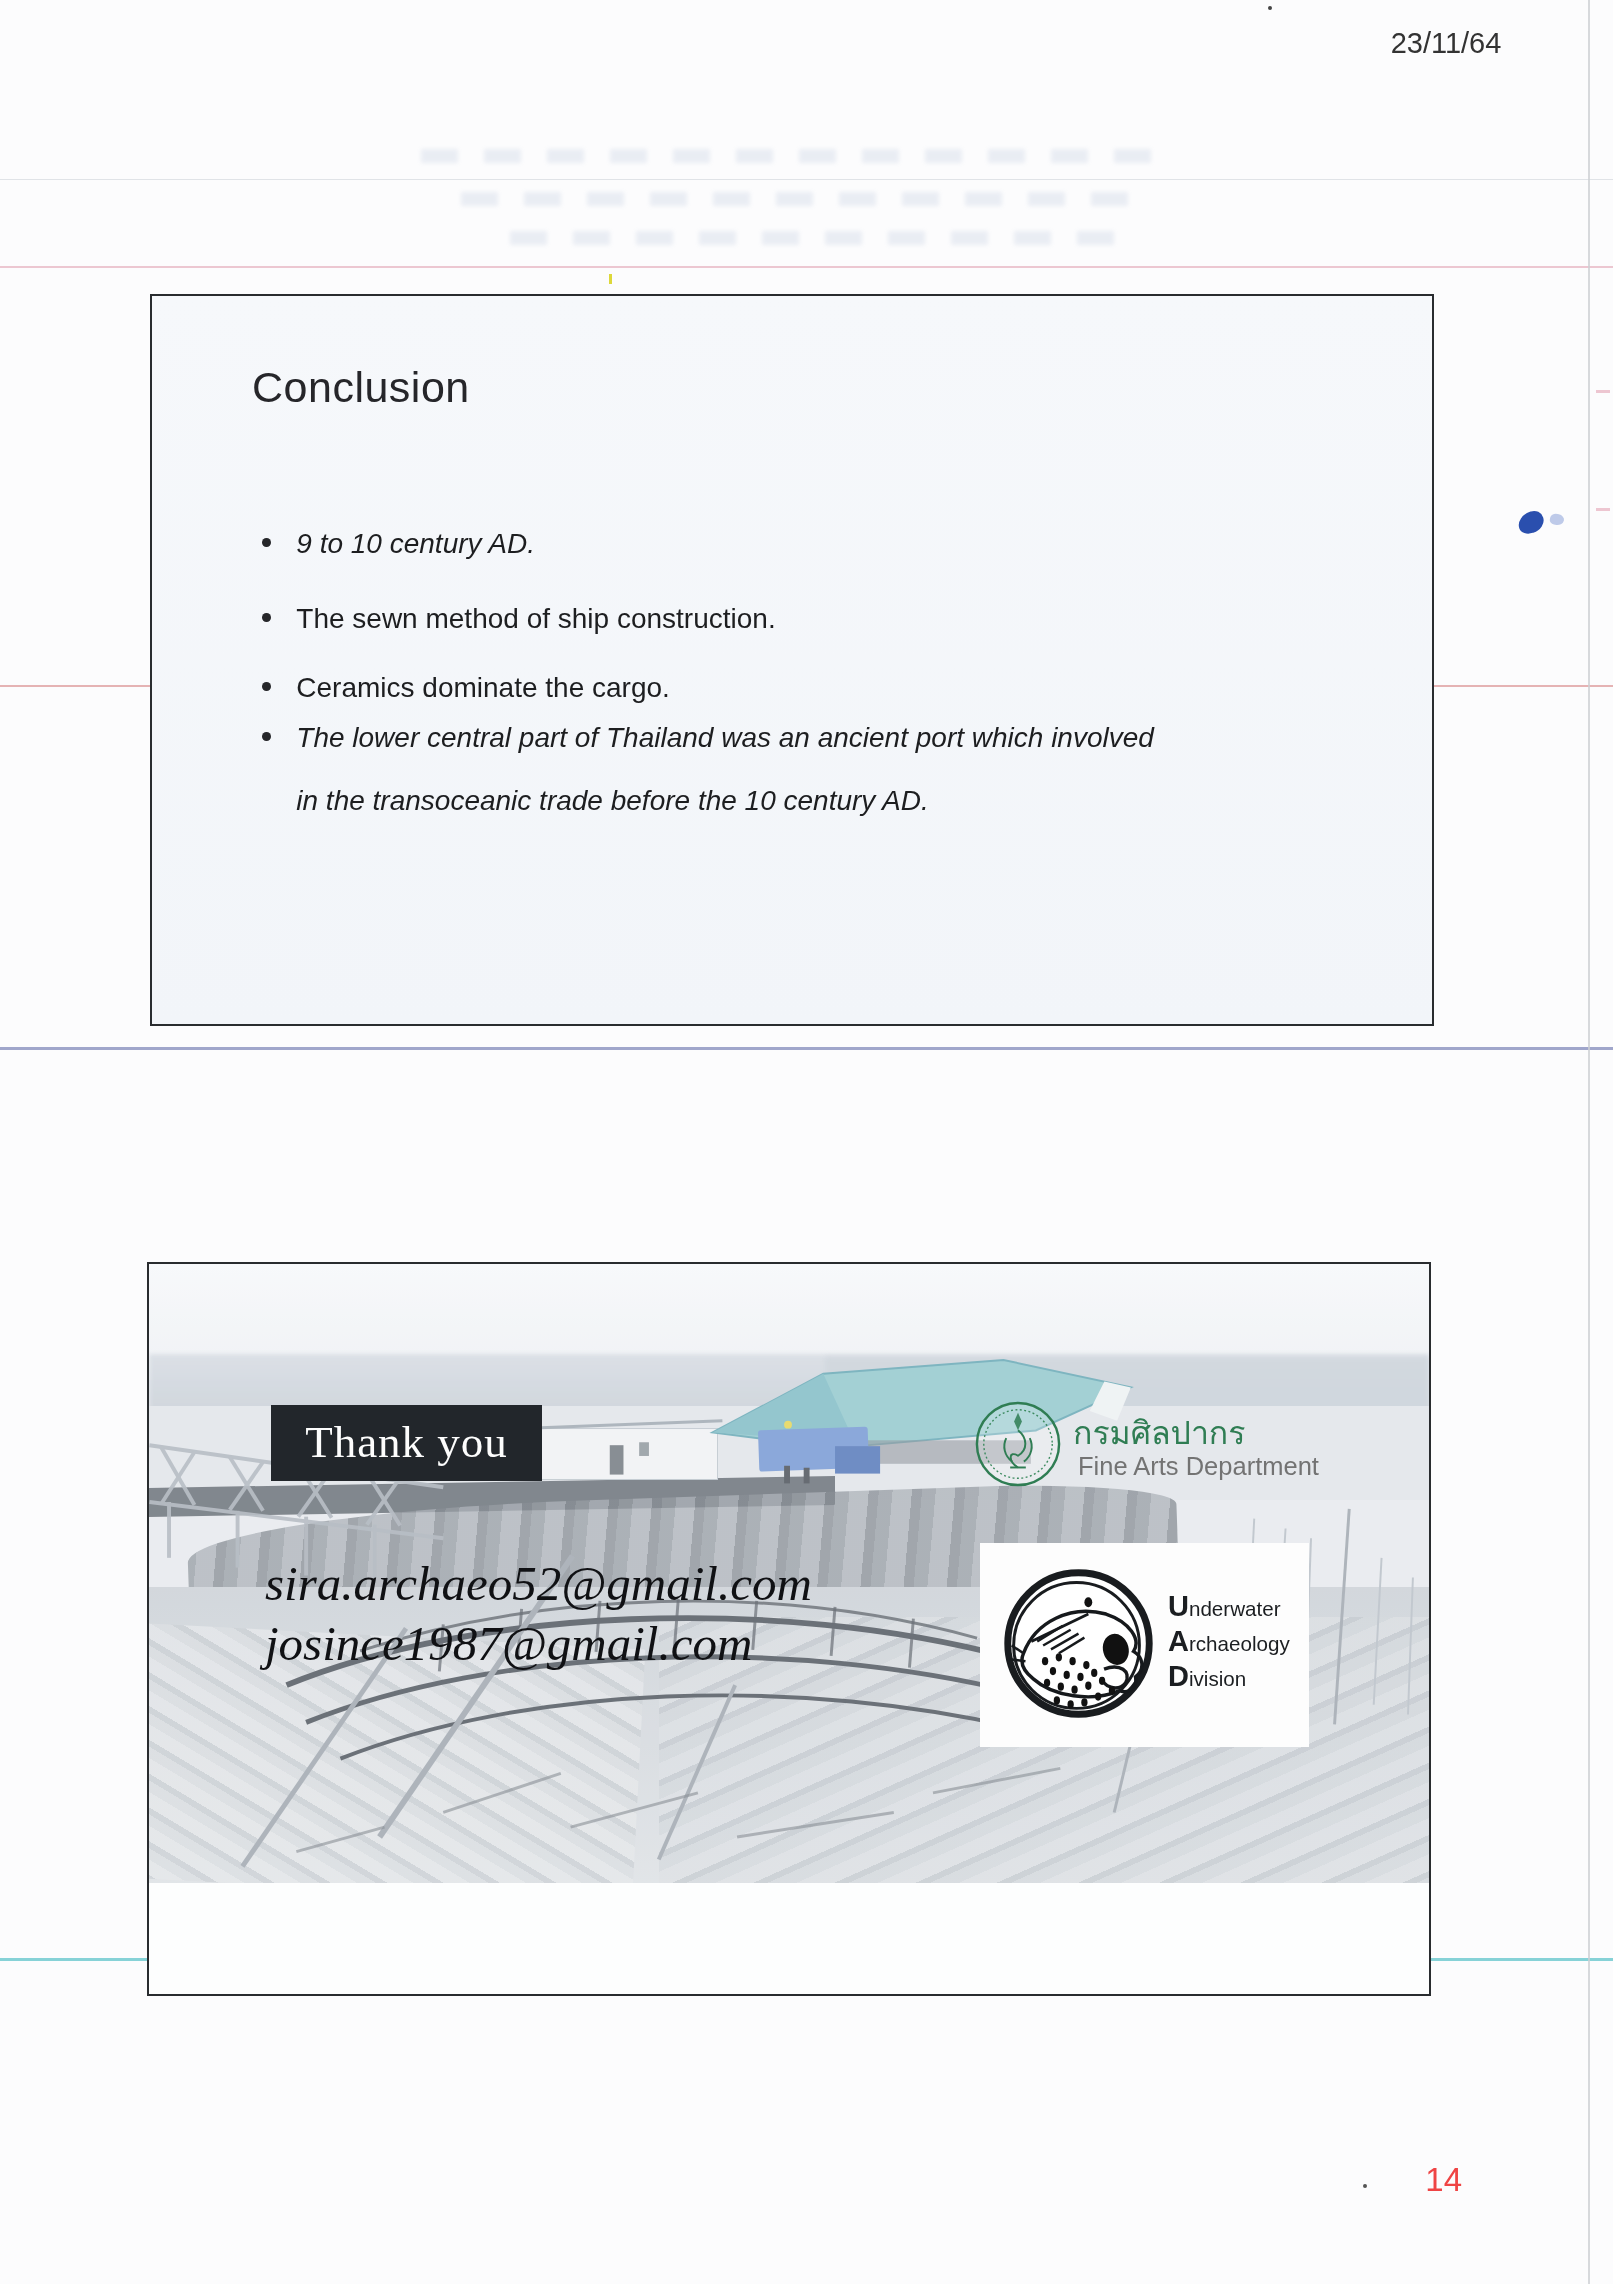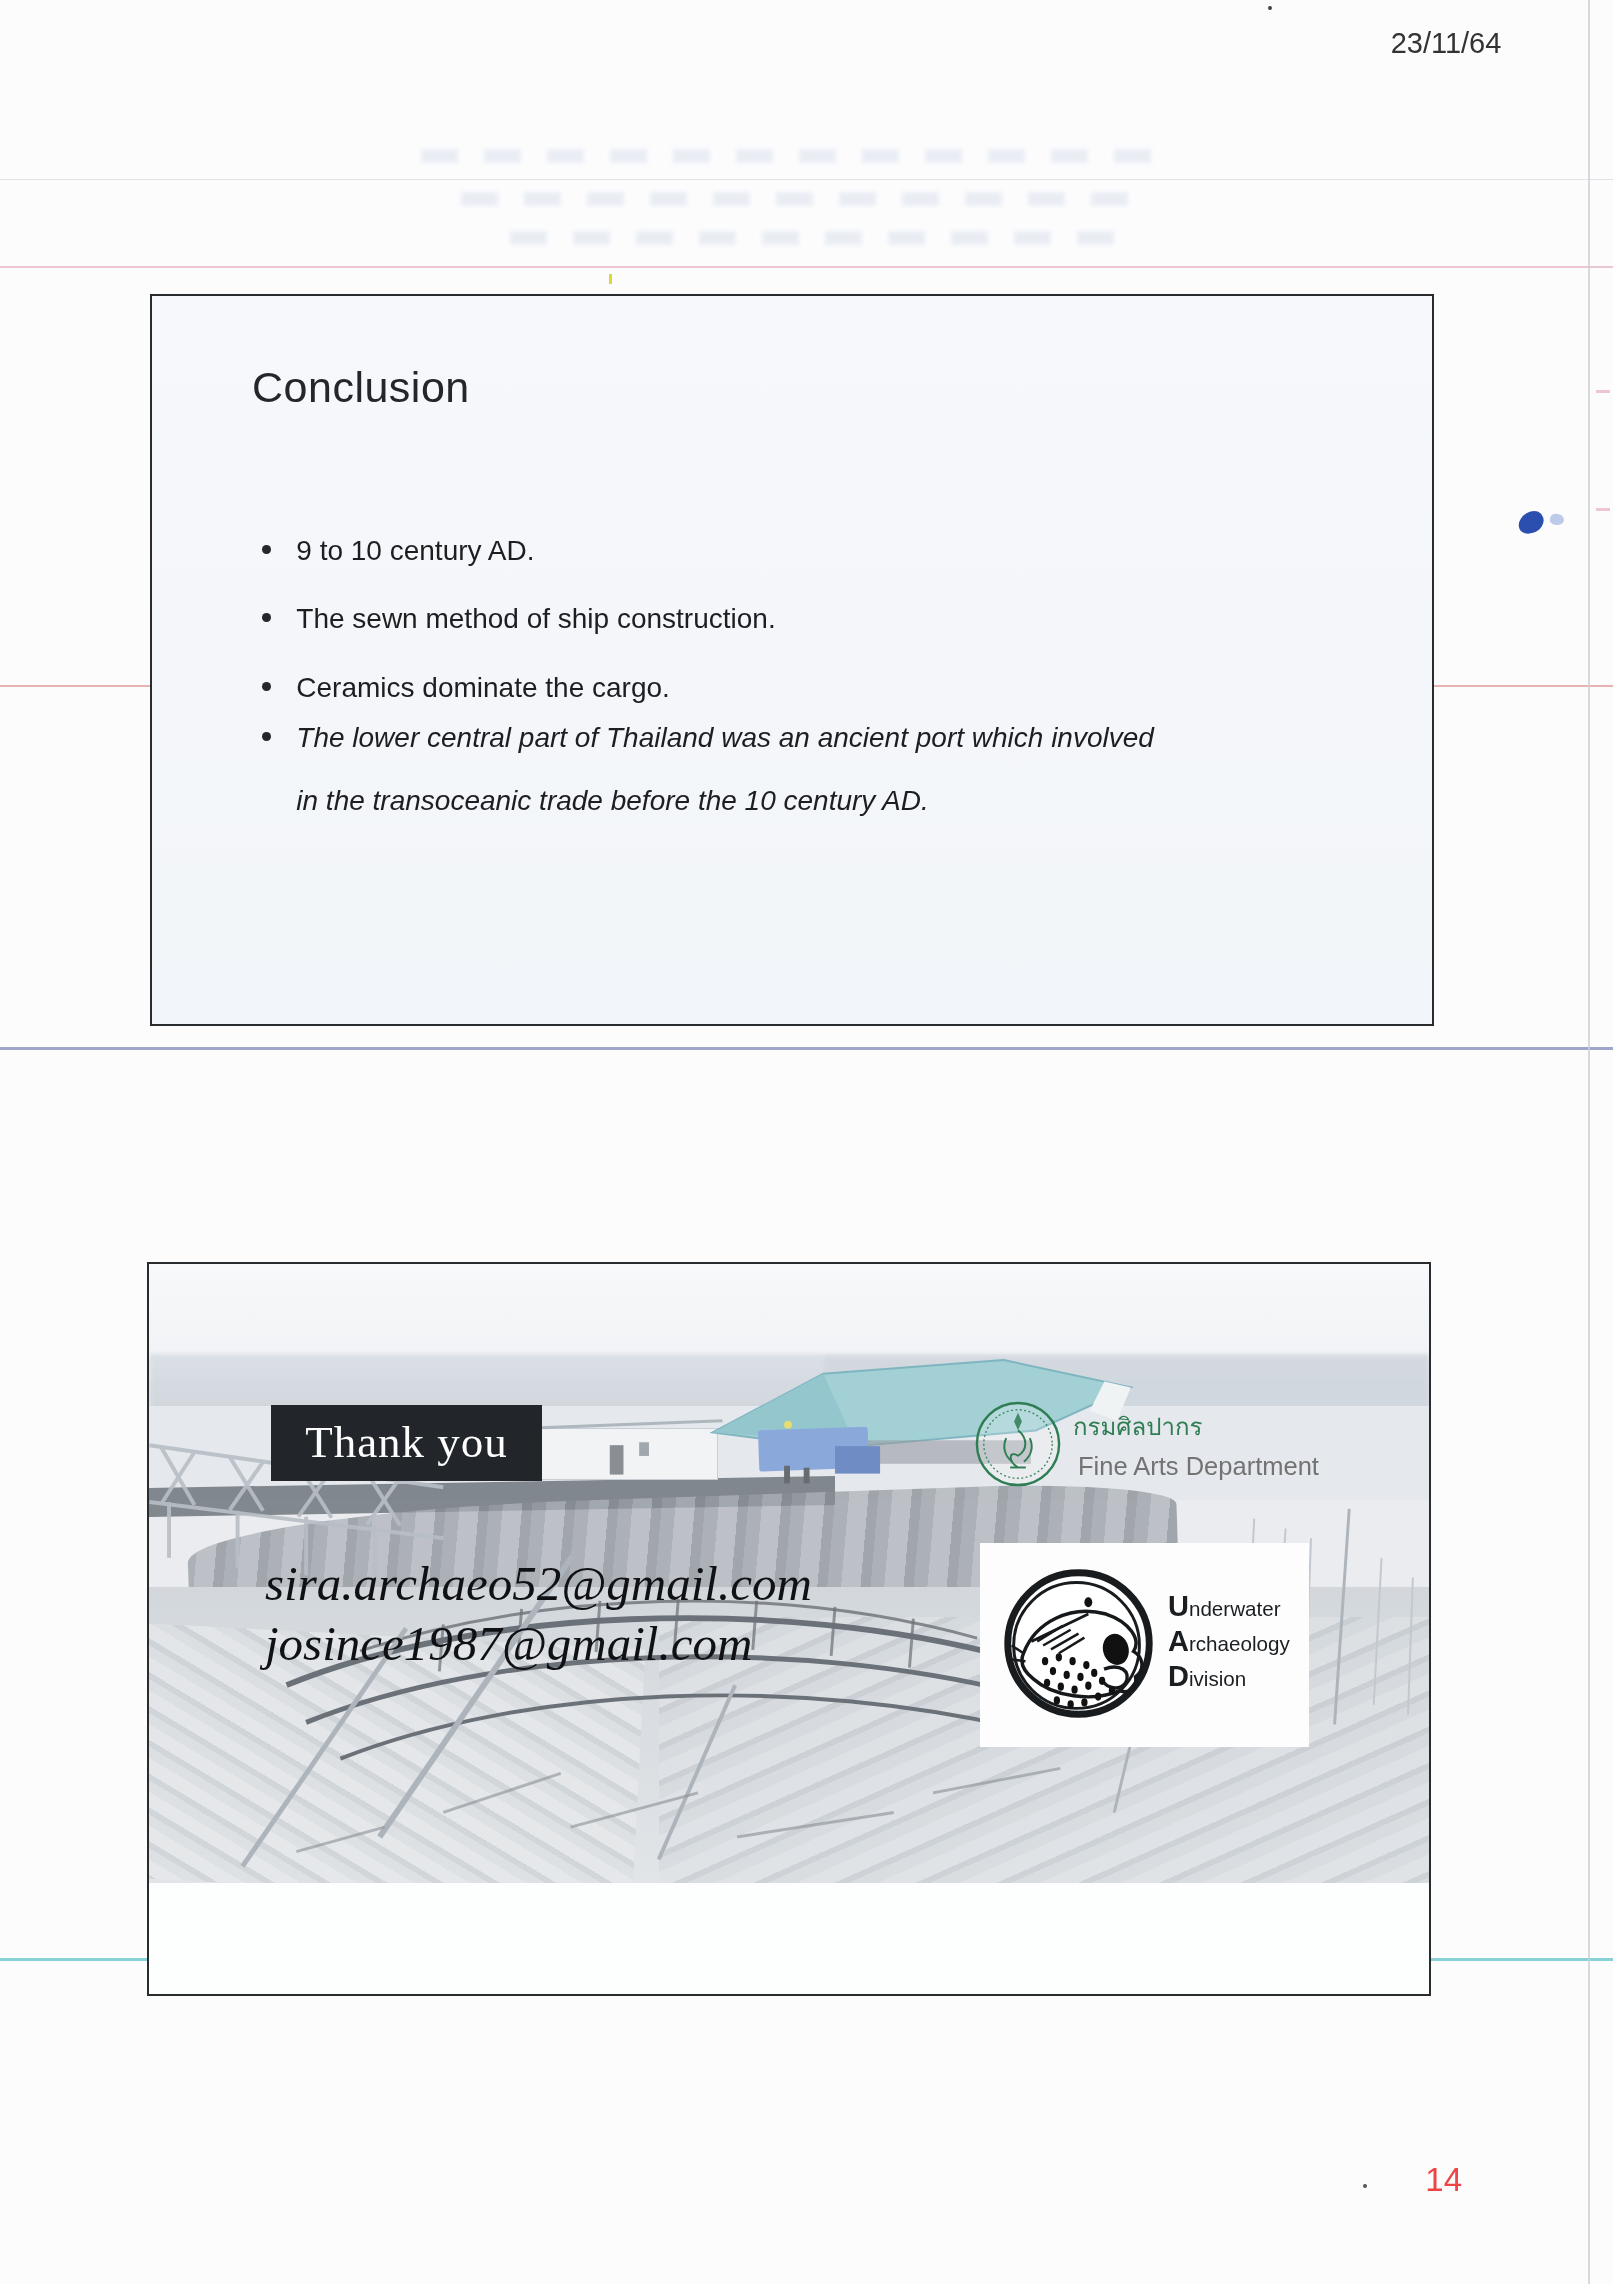--- a/index.html
+++ b/index.html
@@ -55,21 +55,21 @@
     background:repeating-linear-gradient(-24deg,#ccd2d6 0 11.8px,#b8bfc5 11.8px 17.6px,#d9dde0 17.6px 33px);}
   .ph-svg{left:0;top:0;width:1280px;height:619px;}
   .ph-wash{left:0;top:0;width:1280px;height:619px;background:rgba(246,248,250,.22);}
   
   .thanks{position:absolute;left:122px;top:141px;width:271px;height:76px;background:#22262b;
     color:#fdfdfd;font-family:"Liberation Serif",serif;font-size:45px;line-height:74px;
     text-align:center;letter-spacing:1px;}
   .emails{position:absolute;left:116px;top:290px;font-family:"Liberation Serif",serif;
     font-size:49px;line-height:60px;color:#101114;font-style:italic;}
   .fad-seal{position:absolute;left:824px;top:135px;width:90px;height:90px;}
-  .fad-thai{position:absolute;left:924px;top:143px;font-size:24px;color:#2f7d53;
+  .fad-thai{position:absolute;left:924px;top:143px;font-size:32px;color:#2f7d53;
     font-family:"DejaVu Sans",sans-serif;}
   .fad-eng{position:absolute;left:929px;top:188px;font-size:25.5px;color:#737373;}
   .uad-card{position:absolute;left:831px;top:279px;width:329px;height:204px;background:#fdfdfd;}
   .uad-logo{position:absolute;left:13.7px;top:15.7px;width:169px;height:169px;}
   .uad-text{position:absolute;left:188px;top:47px;font-size:20.6px;line-height:33px;color:#1b1e21;}
   .uad-text .init{font-size:29px;font-weight:bold;}
   
   .date{position:absolute;left:1353px;top:27.4px;width:186px;text-align:center;
     font-size:29px;color:#333;}
   .pnum{position:absolute;left:1384px;top:2161px;width:78px;text-align:right;
@@ -101,21 +101,21 @@
   <div class="ytick" style="left:609px;top:274px;height:9.8px;"></div>
   <div class="ytick" style="left:610px;top:996px;height:10.8px;"></div>
   <div class="ink-blot"></div>
   <div class="ink-smudge"></div>
 
   <div class="date">23/11/64</div>
 
   <div class="slide slide1">
     <div class="s1-title">Conclusion</div>
 
-    <div class="bullet-item" style="top:223px;">
+    <div class="bullet-item" style="top:216px;font-style:italic;">
       <span class="bullet-dot"></span><span>9 to 10 century AD.</span>
     </div>
     <div class="bullet-item" style="top:360px;">
       <span class="bullet-dot"></span><span>Ceramics dominate the cargo.</span>
     </div>
     <div class="bullet-item" style="top:291px;">
       <span class="bullet-dot"></span><span>The sewn method of ship construction.</span>
     </div>
     <div class="bullet-item" style="top:410px;font-style:italic;">
       <span class="bullet-dot"></span><span class="b4-text">The lower central part of Thailand was an ancient port which involved in the transoceanic trade before the 10 century AD.</span>

